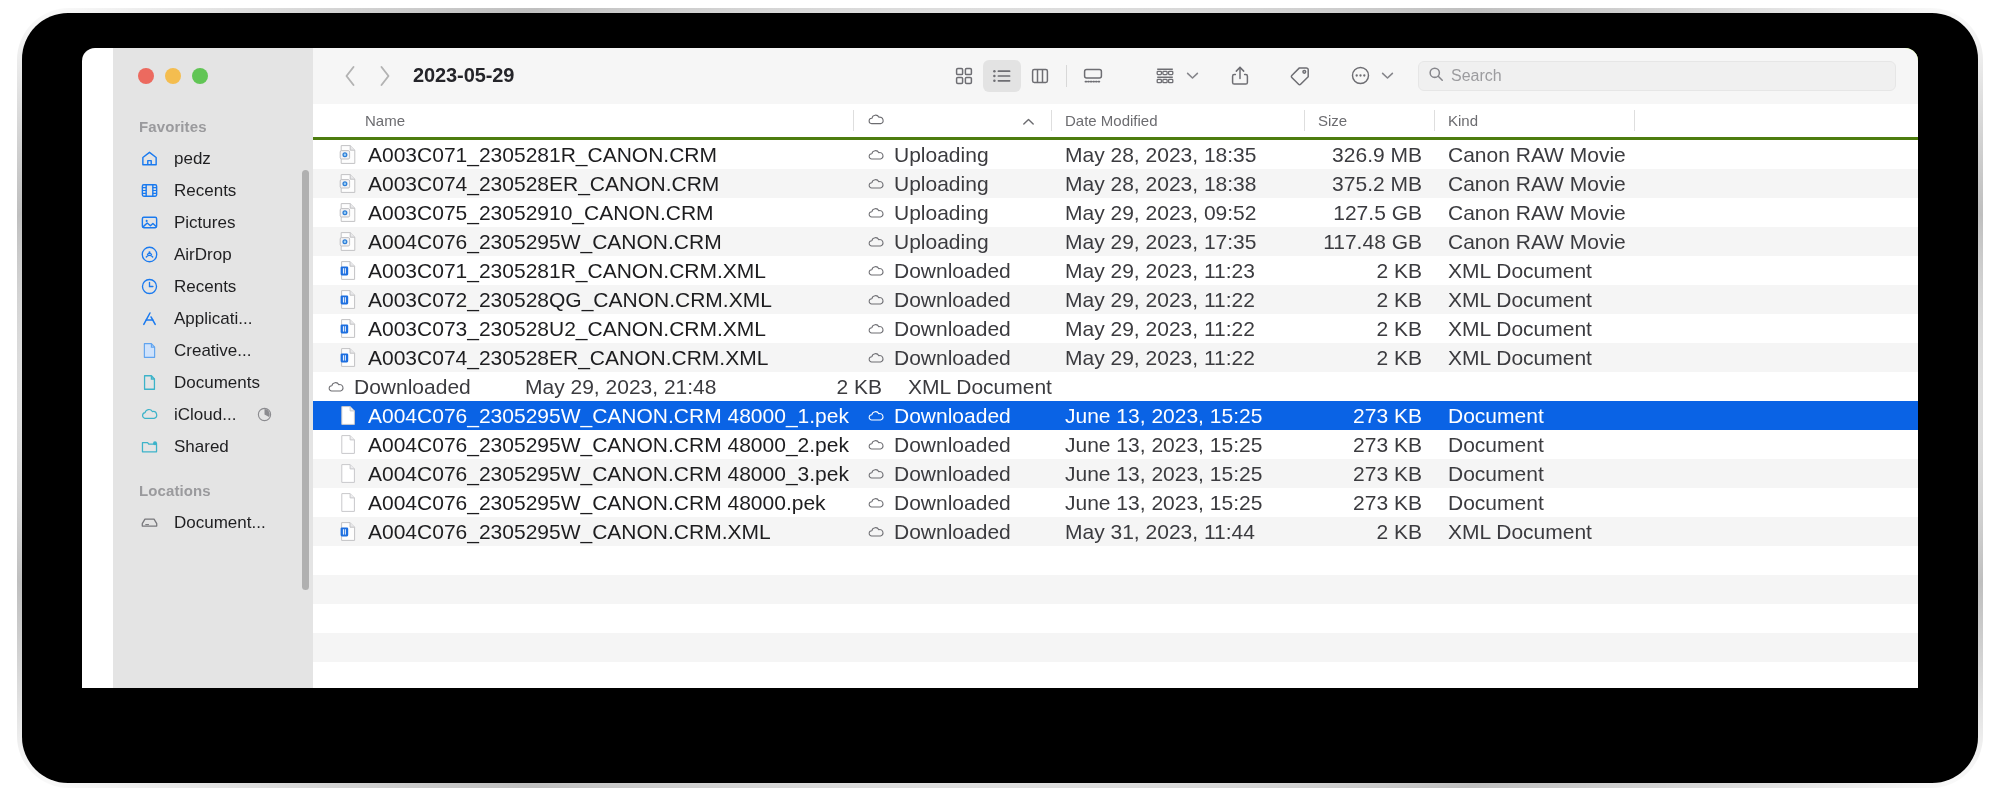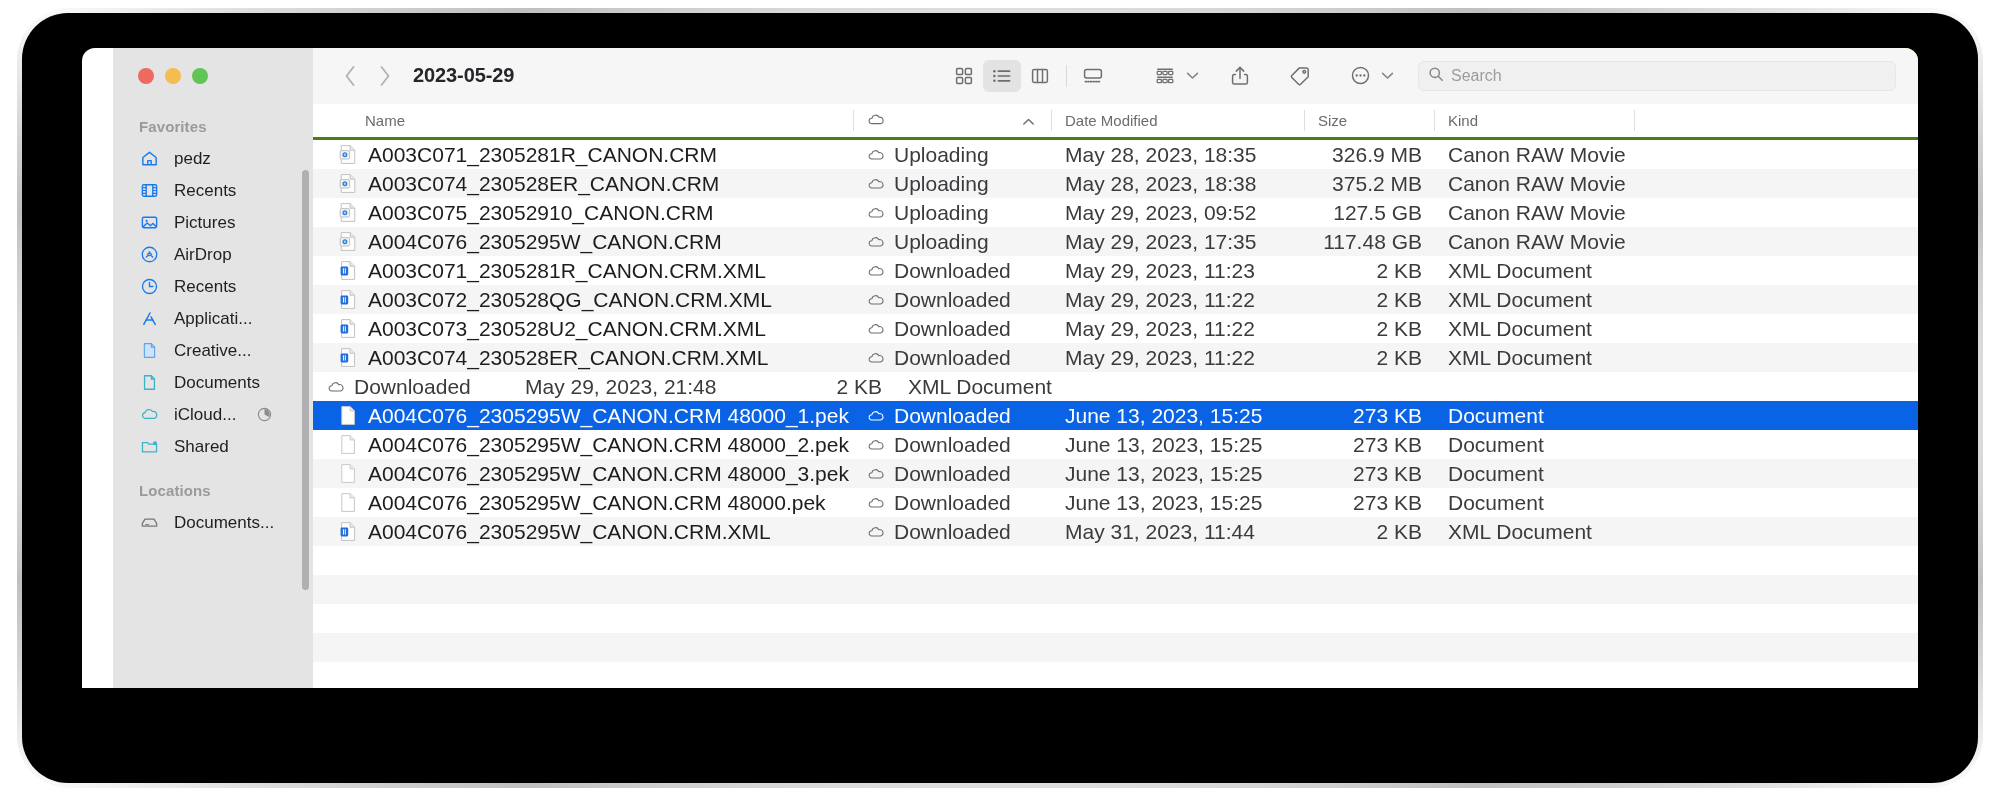--- a/index.html
+++ b/index.html
@@ -413,21 +413,21 @@
 
       <div class="sb-section-header tight">Locations</div>
 
       <div class="sb-item">
         <span class="sb-icon">
           <svg width="19" height="19" viewBox="0 0 20 20" fill="none" stroke="#77777b" stroke-width="1.35">
             <path d="M2.4 11.2 L5.2 6.4 H14.8 L17.6 11.2 V13.8 H2.4 Z" stroke-linejoin="round"></path>
             <path d="M5.6 12.2 H9.4" stroke-width="1.1"></path>
           </svg>
         </span>
-        <span class="sb-label">Documents...</span>
+        <span class="sb-label">Document...</span>
       </div>
 
       <div id="sidebar-scrollbar"></div>
     </aside>
 
     <section id="main">
 
       <div id="toolbar">
 
         <div class="nav-btn">

